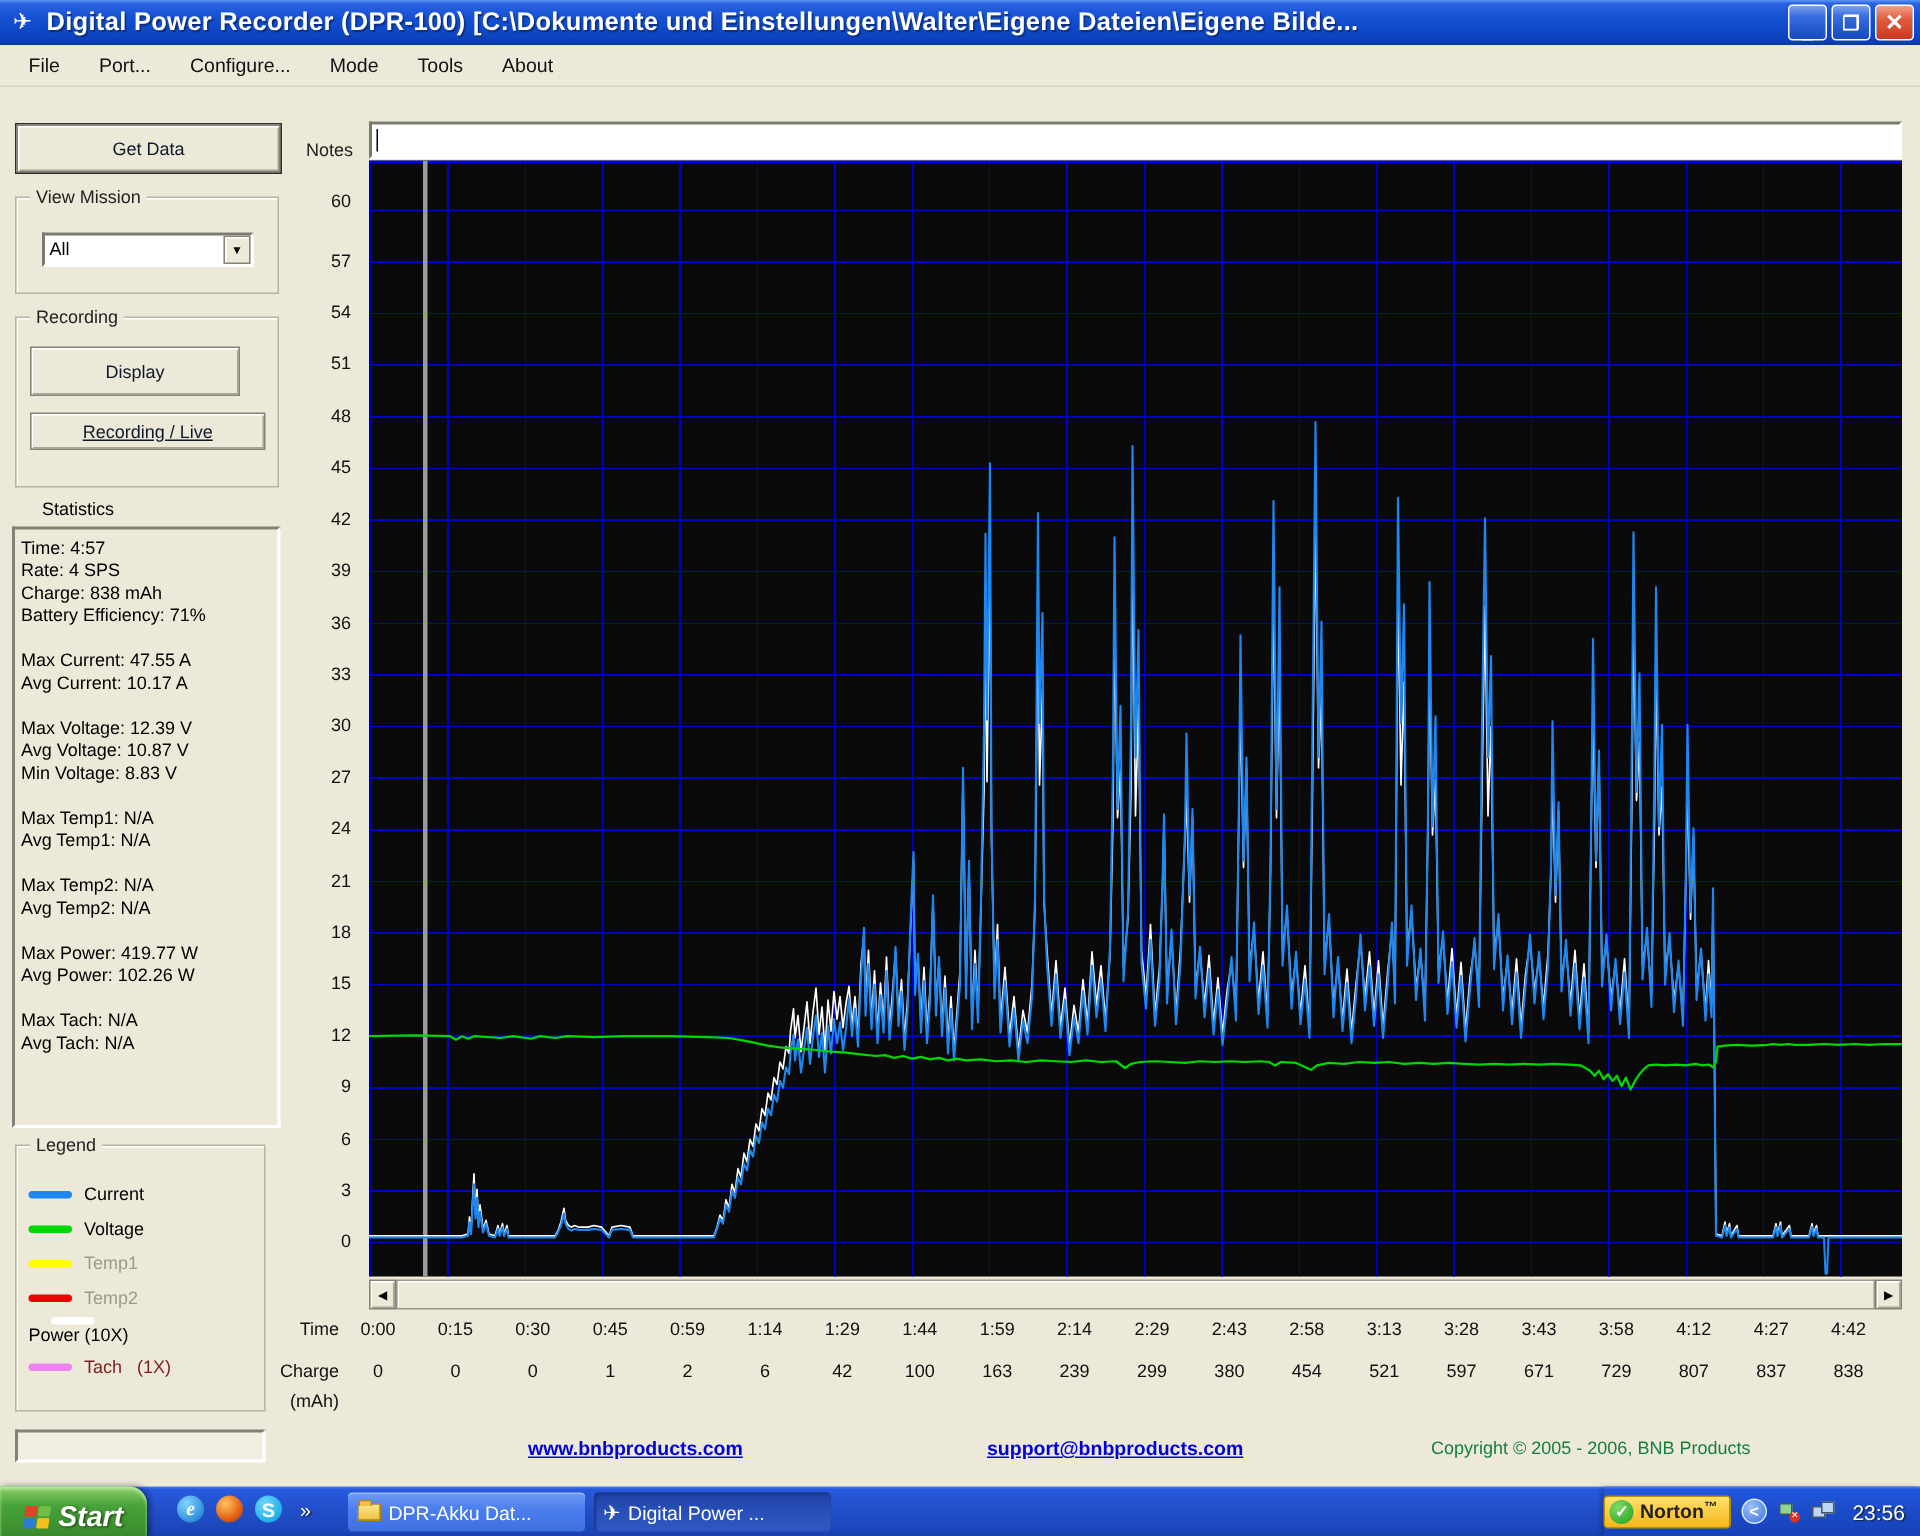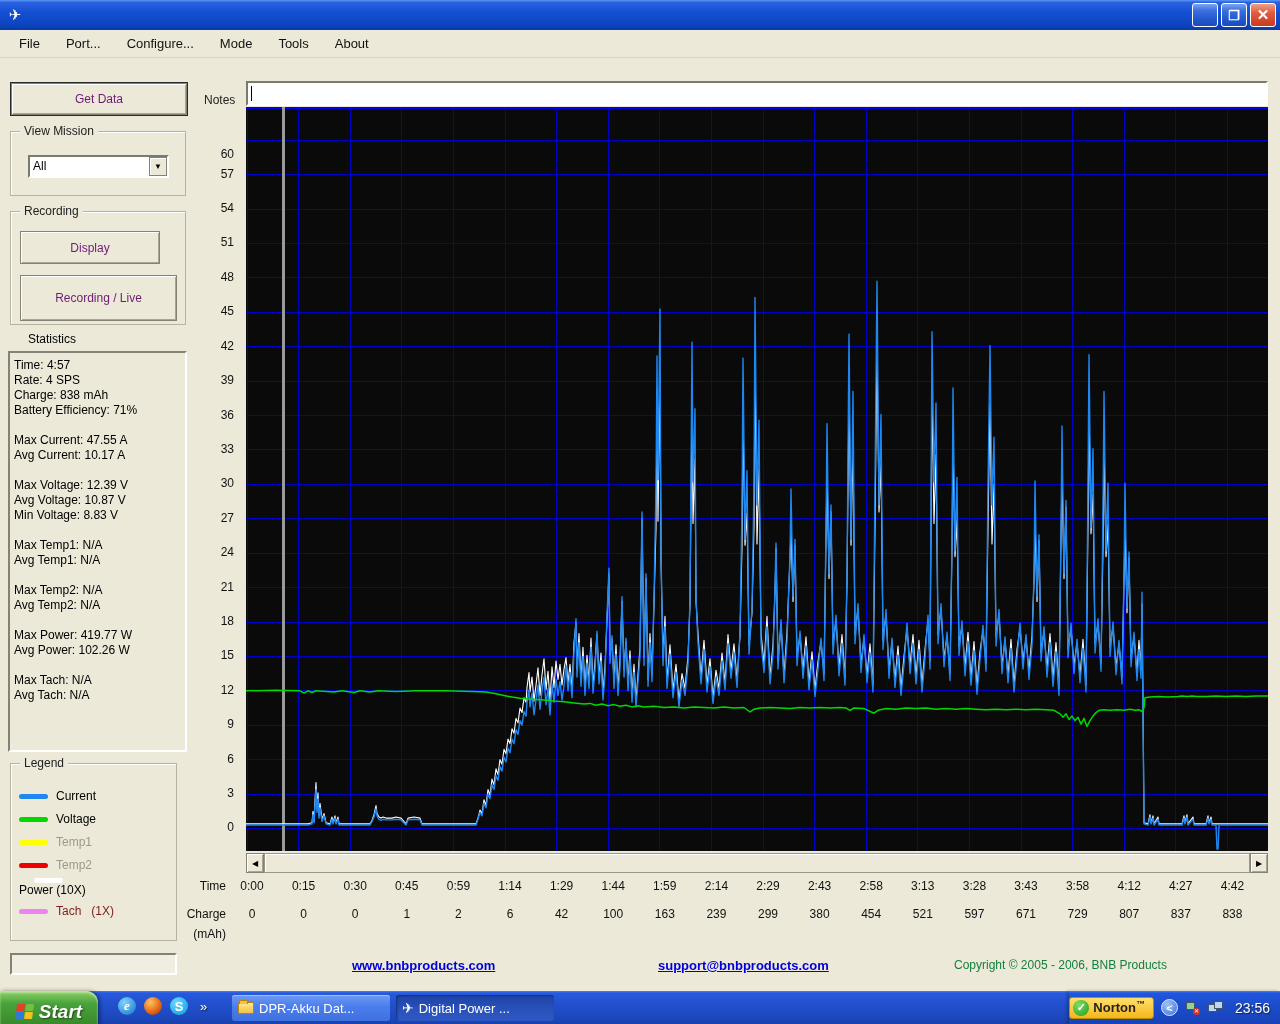--- a/index.html
+++ b/index.html
@@ -22,21 +22,21 @@
   .cap-btn.close { background:linear-gradient(180deg,#f0a088 0%,#e25b3c 40%,#c83a22 100%); font-size:15px; }
   .cap-min span { position:relative; top:5px; }
 
   
   .menubar { position:absolute; left:0; top:30px; width:1280px; height:28px; background:#ECE9D8;
     display:flex; align-items:center; padding-left:8px; gap:4px; border-bottom:1px solid #d8d4c0; }
   .menu-item { font-size:13px; color:#111; padding:4px 11px; }
 
   
   .btn { background:#ECE9D8; border:1px solid #848276;
-    box-shadow:inset 1px 1px 0 #fff, inset -1px -1px 0 #a8a594; font-size:12px; color:#701a75;
+    box-shadow:inset 1px 1px 0 #fff, inset -1px -1px 0 #a8a594; font-size:12px; color:#0f172a;
     display:flex; align-items:center; justify-content:center; position:absolute; }
   .btn.default { border:1px solid #2b2b2b; box-shadow:inset 0 0 0 1px #848276, inset 2px 2px 0 #fff, inset -2px -2px 0 #a8a594; }
   .groupbox { position:absolute; border:1px solid #b7b3a1; box-shadow:1px 1px 0 #fff inset; }
   .group-caption { position:absolute; top:-8px; left:9px; background:#ECE9D8; padding:0 4px; font-size:12px; color:#222; }
   .sunken { border-top:2px solid #848276; border-left:2px solid #848276;
     border-right:2px solid #fff; border-bottom:2px solid #fff; background:#ECE9D8; }
 
   
   .stats-text { position:absolute; font-size:12px; line-height:15px; color:#000; white-space:pre; }
   .legend-row { position:absolute; left:8px; height:20px; display:flex; align-items:center; }
@@ -98,20 +98,21 @@
   .clock { color:#fff; font-size:14px; margin-left:4px; text-shadow:1px 1px 1px #123; }
   .tm { font-size:9px; vertical-align:super; }
 </style>
 </head>
 <body>
 
 <div id="screen">
 
   <div class="titlebar">
     <div class="title-icon">✈</div>
+    <div class="title-text">Digital Power Recorder (DPR-100) [C:\Dokumente und Einstellungen\Walter\Eigene Dateien\Eigene Bilde...</div>
     <div class="caption-btns">
       <div class="cap-btn cap-min">
           <span>_</span>
         </div>
       <div class="cap-btn">❐</div>
       <div class="cap-btn close">✕</div>
     </div>
   </div>
 
   <div class="menubar" id="menubar">
@@ -129,21 +130,21 @@
     <div class="group-caption">View Mission</div>
     <div style="position:absolute; left:17px; top:23px; width:141px; height:23px; background:#fff; border-top:2px solid #7a7a6d; border-left:2px solid #7a7a6d; border-right:2px solid #fff; border-bottom:2px solid #fff;">
       <span style="position:absolute; left:3px; top:2px; font-size:12px;">All</span>
       <span style="position:absolute; right:0; top:0; width:18px; height:19px; background:#ECE9D8; border:1px solid #848276; box-shadow:inset 1px 1px 0 #fff; font-size:8px; display:flex; align-items:center; justify-content:center;">▼</span>
     </div>
   </div>
 
   <div class="groupbox" style="left:10px; top:211px; width:176px; height:114px;">
     <div class="group-caption">Recording</div>
     <div class="btn" style="left:9px; top:19px; width:140px; height:33px;">Display</div>
-    <div class="btn" style="left:9px; top:63px; width:157px; height:46px;">Recording / Live</div>
+    <div class="btn" style="left:9px; top:63px; width:157px; height:25px;text-decoration:underline;">Recording / Live</div>
   </div>
 
   <div style="position:absolute; left:28px; top:332px; font-size:12px;">Statistics</div>
   <div class="sunken" style="position:absolute; left:8px; top:351px; width:179px; height:401px;">
     <div class="stats-text" style="left:4px; top:5px;" id="stats-text">Time: 4:57
 Rate: 4 SPS
 Charge: 838 mAh
 Battery Efficiency: 71%
 
 Max Current: 47.55 A
@@ -247,21 +248,21 @@
         <line x1="929.8000000000001" x2="929.8000000000001" y1="0" y2="744" stroke="#0000cc" stroke-width="1" shape-rendering="crispEdges"></line>
         <line x1="981.4" x2="981.4" y1="0" y2="744" stroke="#0000cc" stroke-width="1" shape-rendering="crispEdges"></line>
         <line x1="0" x2="1022" y1="1" y2="1" stroke="#0101ee" stroke-width="2"></line>
         <rect x="36" y="0" width="3" height="744" fill="#9a9a9a"></rect>
         <polyline points="0,716.9 62,716.9 66,715.7 67,704.3 68,714.6 69,693.9 70,675.6 71,702.0 72,685.9 73,708.8 74,696.2 76,712.3 78,706.6 80,715.7 84,716.9 86,710.0 87,715.7 89,708.8 90,715.7 92,710.0 93,716.9 124,716.9 126,713.4 128,707.7 130,698.5 131,706.6 133,710.0 135,711.1 137,710.0 140,711.1 146,711.1 150,710.0 155,711.1 160,716.9 162,711.1 168,710.0 174,711.1 176,716.9 230,716.9 232,711.1 234,703.1 236,706.6 238,692.8 240,698.5 242,682.5 244,688.2 246,672.1 248,677.9 250,661.8 252,667.6 254,652.6 256,657.2 258,642.3 260,646.9 262,632.0 264,636.6 266,621.7 268,626.3 270,611.4 272,615.9 274,601.0 276,605.6 278,590.7 280,595.3 281,580.4 283,565.5 284,585.0 286,570.1 288,594.1 290,578.1 292,560.9 294,588.4 296,567.8 298,551.7 300,582.7 302,564.3 304,594.1 306,559.7 308,580.4 310,554.0 312,572.4 314,557.4 316,578.1 318,562.0 320,550.6 322,576.9 324,557.4 326,583.8 328,535.6 330,516.1 331,562.0 333,526.5 335,572.4 337,540.2 339,581.5 341,548.3 343,574.6 345,531.1 347,579.2 349,555.1 351,527.6 353,570.1 355,546.0 357,586.1 359,559.7 361,512.7 363,466.8 364,548.3 366,532.2 368,574.6 370,537.9 372,581.5 374,552.9 376,494.4 378,562.0 380,534.5 382,576.9 384,543.7 386,588.4 388,557.4 390,594.1 392,567.8 394,540.2 396,411.8 398,550.6 400,471.4 402,572.4 404,526.5 406,567.8 408,496.7 410,420.9 411,305.1 412,414.1 414,263.8 415,451.9 417,550.6 419,509.3 421,574.6 424,537.9 427,583.8 430,557.4 433,594.1 436,566.6 439,581.5 442,549.4 444,496.7 446,293.6 447,416.4 449,352.1 450,494.4 452,526.5 455,570.1 458,533.4 461,578.1 464,551.7 467,590.7 470,563.2 473,581.5 476,546.0 479,575.8 482,527.6 485,563.2 488,536.8 491,573.5 494,528.8 496,439.3 497,307.4 499,438.2 501,406.0 503,537.9 506,505.8 508,418.7 509,253.5 511,437.0 513,362.5 515,526.5 518,557.4 521,509.3 524,570.1 527,537.9 529,485.2 530,441.6 532,554.0 535,517.3 538,568.9 541,525.3 544,451.9 545,423.2 547,494.4 549,438.2 551,550.6 554,527.6 557,563.2 560,529.9 563,575.8 566,544.8 569,582.7 572,554.0 575,534.5 578,566.6 580,429.0 581,364.7 583,471.4 585,404.9 587,537.9 590,512.7 593,560.9 596,527.6 599,571.2 601,473.7 603,286.8 605,438.2 607,337.2 609,527.6 612,501.2 615,557.4 618,531.1 621,568.9 624,536.8 627,578.1 629,418.7 631,239.7 633,404.9 635,356.7 637,533.4 640,507.0 643,563.2 646,534.5 649,573.5 652,539.1 655,581.5 658,549.4 661,520.7 664,558.6 667,527.6 670,570.1 673,533.4 676,578.1 679,542.5 682,512.7 684,554.0 686,284.5 688,416.4 690,347.5 692,527.6 695,501.2 698,551.7 701,528.8 704,566.6 706,440.4 707,333.8 709,449.6 711,412.9 713,539.1 716,518.4 719,560.9 722,525.3 725,571.2 728,534.5 731,580.4 734,544.8 737,523.0 740,556.3 742,418.7 744,297.1 746,437.0 748,377.4 750,529.9 753,507.0 756,558.6 759,533.4 762,568.9 765,532.2 768,578.1 771,542.5 774,520.7 777,554.0 780,531.1 783,564.3 786,528.8 788,473.7 789,415.2 791,494.4 793,433.6 795,546.0 798,524.2 801,562.0 804,526.5 807,572.4 810,535.6 813,581.5 815,429.0 816,367.0 818,471.4 820,400.3 822,542.5 825,520.7 828,558.6 831,535.6 834,568.9 837,532.2 840,578.1 842,418.7 843,305.1 845,426.7 847,387.7 849,536.8 852,516.1 855,556.3 857,439.3 858,337.2 860,449.6 862,417.5 864,540.2 867,519.6 870,559.7 873,536.8 876,570.1 878,473.7 879,417.5 881,505.8 883,450.8 885,551.7 888,528.8 891,566.6 893,533.4 895,563.2 896,496.7 897,597.6 898,715.7 902,716.9 904,707.7 905,715.7 907,708.8 908,716.9 912,710.0 913,716.9 936,716.9 938,708.8 939,715.7 941,707.7 942,716.9 947,710.0 948,716.9 960,716.9 962,708.8 963,715.7 965,710.0 966,716.9 970,716.9 973,716.9 1022,716.9" fill="none" stroke="#ffffff" stroke-width="1.1" stroke-linejoin="round"></polyline>
         <polyline points="0,718.0 62,718.0 66,716.9 67,707.7 68,715.7 69,698.5 70,682.5 71,705.4 72,691.6 73,711.1 74,700.8 76,714.6 78,708.8 80,716.9 84,718.0 86,712.3 87,716.9 89,711.1 90,716.9 92,712.3 93,718.0 124,718.0 126,714.6 128,710.0 130,702.0 131,708.8 133,712.3 135,713.4 137,712.3 140,712.9 146,712.9 150,712.3 155,712.9 160,718.0 162,712.9 168,712.3 174,712.9 176,718.0 230,718.0 232,712.3 234,705.4 236,708.8 238,696.2 240,700.8 242,687.1 244,691.6 246,677.9 248,682.5 250,668.7 252,673.3 254,659.5 256,664.1 258,650.3 260,654.9 262,641.2 264,645.8 266,632.0 268,636.6 270,622.8 272,627.4 274,613.6 276,618.2 278,604.5 280,609.1 281,595.3 283,582.7 284,599.9 286,586.1 288,607.9 290,593.0 292,578.1 294,602.2 296,583.8 298,570.1 300,597.6 302,581.5 304,607.9 306,576.9 308,595.3 310,572.4 312,588.4 314,574.6 316,593.0 318,579.2 320,558.6 322,583.8 324,565.5 326,590.7 328,544.8 330,511.6 331,570.1 333,535.6 335,579.2 337,549.4 339,588.4 341,556.3 343,581.5 345,540.2 347,586.1 349,563.2 351,524.2 353,576.9 355,554.0 357,593.0 359,567.8 361,508.1 363,461.1 364,556.3 366,528.8 368,581.5 370,547.1 372,588.4 374,560.9 376,489.8 378,570.1 380,531.1 382,583.8 384,551.7 386,595.3 388,565.5 390,599.9 392,574.6 394,549.4 396,404.9 398,558.6 400,466.8 402,579.2 404,535.6 406,574.6 408,492.1 410,379.7 411,248.9 412,372.8 414,201.9 415,446.2 417,558.6 419,519.6 421,581.5 424,547.1 427,590.7 430,565.5 433,599.9 436,573.5 439,588.4 442,557.4 444,492.1 446,235.1 447,375.1 449,301.7 450,489.8 452,535.6 455,576.9 458,542.5 461,585.0 464,559.7 467,596.4 470,571.2 473,588.4 476,554.0 479,582.7 482,536.8 485,571.2 488,546.0 491,580.4 494,525.3 496,400.3 497,251.2 499,432.4 501,363.6 503,547.1 506,501.2 508,377.4 509,190.4 511,398.0 513,313.1 515,535.6 518,565.5 521,519.6 524,576.9 527,547.1 529,480.6 530,435.9 532,562.0 535,512.7 538,575.8 541,534.5 544,446.2 545,382.0 547,489.8 549,432.4 551,558.6 554,524.2 557,571.2 560,539.1 563,582.7 566,552.9 569,589.6 572,562.0 575,531.1 578,573.5 580,423.2 581,316.6 583,466.8 585,398.0 587,547.1 590,508.1 593,568.9 596,536.8 599,578.1 601,469.1 603,227.1 605,432.4 607,284.5 609,536.8 612,496.7 615,565.5 618,527.6 621,575.8 624,546.0 627,585.0 629,377.4 631,174.3 633,398.0 635,307.4 637,542.5 640,502.4 643,571.2 646,531.1 649,580.4 652,548.3 655,588.4 658,557.4 661,516.1 664,566.6 667,536.8 670,576.9 673,542.5 676,585.0 679,550.6 682,508.1 684,562.0 686,224.8 688,375.1 690,295.9 692,536.8 695,496.7 698,559.7 701,525.3 704,573.5 706,434.7 707,281.0 709,443.9 711,370.5 713,548.3 716,513.9 719,568.9 722,534.5 725,578.1 728,543.7 731,587.3 734,552.9 737,518.4 740,564.3 742,377.4 744,238.6 746,398.0 748,330.3 750,539.1 753,502.4 756,566.6 759,529.9 762,575.8 765,541.4 768,585.0 771,550.6 774,516.1 777,562.0 780,527.6 783,572.4 786,537.9 788,469.1 789,373.9 791,489.8 793,427.8 795,554.0 798,519.6 801,570.1 804,535.6 807,579.2 810,544.8 813,588.4 815,423.2 816,318.9 818,466.8 820,393.4 822,550.6 825,516.1 828,566.6 831,532.2 834,575.8 837,541.4 840,585.0 842,377.4 843,247.8 845,420.9 847,341.8 849,546.0 852,511.6 855,564.3 857,400.3 858,284.5 860,443.9 862,376.2 864,549.4 867,515.0 870,567.8 873,533.4 876,576.9 878,469.1 879,376.2 881,501.2 883,445.0 885,559.7 888,525.3 891,573.5 893,542.5 895,571.2 896,485.2 897,605.6 898,716.9 902,718.0 904,710.0 905,716.9 907,711.1 908,718.0 912,712.3 913,718.0 936,718.0 938,711.1 939,716.9 941,710.0 942,718.0 947,712.3 948,718.0 960,718.0 962,711.1 963,716.9 965,712.3 966,718.0 970,718.0 971,742.1 972,742.1 973,718.0 1022,718.0" fill="none" stroke="#1e87f0" stroke-width="1.4" stroke-linejoin="round"></polyline>
         <polyline points="0,583.8 30,583.2 54,583.8 58,586.1 62,583.8 66,585.5 70,583.8 88,585.0 96,583.8 108,585.5 114,583.8 124,585.0 132,583.8 150,584.4 170,583.8 200,583.8 226,584.4 240,585.0 250,586.7 258,588.4 266,590.1 274,591.3 282,591.9 290,592.4 298,593.0 308,594.1 318,594.7 328,595.9 338,597.0 344,596.4 350,598.2 356,597.0 362,598.7 368,597.6 374,599.3 380,598.2 386,599.9 392,598.7 398,599.9 408,599.3 418,600.5 428,599.9 438,601.0 448,599.9 458,600.5 468,601.0 478,599.9 488,601.0 498,600.5 504,605.0 508,602.2 514,601.0 524,600.5 534,601.0 544,601.6 554,600.5 564,601.0 574,600.5 584,601.0 594,600.5 600,601.0 604,603.3 608,601.0 618,601.6 628,606.2 632,603.3 640,601.6 650,602.2 660,601.0 670,601.6 680,601.0 690,602.2 700,601.6 710,602.2 720,601.6 730,602.2 740,602.7 750,602.2 760,602.7 770,602.2 780,602.7 790,602.2 800,602.7 808,603.3 814,606.8 817,610.2 820,606.8 823,612.5 826,609.1 829,613.6 832,610.2 835,617.1 838,611.4 841,619.4 844,613.6 847,609.1 850,605.6 853,603.3 858,602.7 864,603.3 871,602.7 878,603.3 884,602.2 889,603.3 893,602.7 896,604.5 898,601.0 899,590.7 904,590.1 912,589.6 922,590.1 932,589.6 936,589.0 941,589.6 946,589.0 951,589.6 960,589.6 970,589.0 980,589.6 990,589.0 1000,589.6 1010,589.0 1022,589.0" fill="none" stroke="#00d800" stroke-width="1.5" stroke-linejoin="round"></polyline>
       </svg>
   </div>
   <div class="ylabels" id="ylabels" style="left:196px; top:107px; width:46px; height:744px;">
-      <div class="ylabel" style="top: 40px; text-align: right;">60</div>
+      <div class="ylabel" style="top: 20px; text-align: right;">60</div>
       <div class="ylabel" style="top: 59.673px;">57</div>
       <div class="ylabel" style="top: 94.083px;">54</div>
       <div class="ylabel" style="top: 128.493px;">51</div>
       <div class="ylabel" style="top: 162.903px;">48</div>
       <div class="ylabel" style="top: 197.313px;">45</div>
       <div class="ylabel" style="top: 231.723px;">42</div>
       <div class="ylabel" style="top: 266.133px;">39</div>
       <div class="ylabel" style="top: 300.543px;">36</div>
       <div class="ylabel" style="top: 334.953px;">33</div>
       <div class="ylabel" style="top: 369.363px;">30</div>

